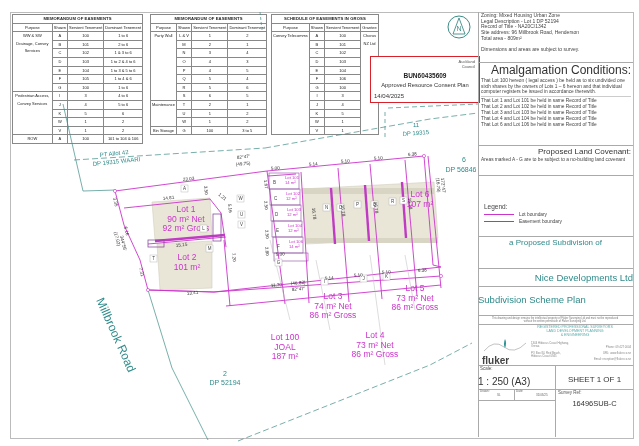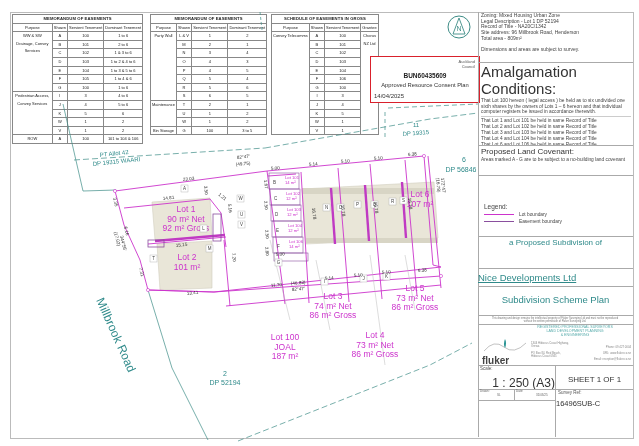--- a/index.html
+++ b/index.html
@@ -488,34 +488,34 @@
   <div>Zoning: Mixed Housing Urban Zone</div>
   <div>Legal Description - Lot 1 DP 52194</div>
   <div>Record of Title - NA20C/1342</div>
   <div>Site address: 96 Millbrook Road, Henderson</div>
   <div>Total area - 809m²</div>
   <div style="margin-top:5px;">Dimensions and areas are subject to survey.</div>
 </div>
 <div style="position:absolute;left:478px;top:62px;width:155px;border-top:1px solid #aaa;"></div>
 
 <div class="info" style="left:481px;top:63px;width:150px;">
-  <div style="text-align:left;font-size:15px;color:#333;">Amalgamation Conditions:</div>
+  <div style="text-align:right;font-size:12px;color:#333;">Amalgamation Conditions:</div>
   <div style="font-size:4.8px;line-height:5.6px;color:#444;margin-top:1px;border-bottom:0.5px solid #ccc;padding-bottom:1px;">That Lot 100 hereon ( legal access ) be held as to six undivided one sixth shares by the owners of Lots 1 – 6 hereon and that individual computer registers be issued in accordance therewith.</div>
   <div style="font-size:4.8px;line-height:6px;color:#444;margin-top:1px;" id="amal-items">
       <div>That Lot 1 and Lot 101 be held in same Record of Title</div>
       <div>That Lot 2 and Lot 102 be held in same Record of Title</div>
       <div>That Lot 3 and Lot 103 be held in same Record of Title</div>
       <div>That Lot 4 and Lot 104 be held in same Record of Title</div>
       <div>That Lot 6 and Lot 106 be held in same Record of Title</div>
     </div>
 </div>
 <div style="position:absolute;left:478px;top:145px;width:155px;border-top:1px solid #aaa;"></div>
 
 <div class="info" style="left:481px;top:147px;width:150px;">
-  <div style="text-align:left;font-size:8px;color:#333;">Proposed Land Covenant:</div>
+  <div style="text-align:right;font-size:8px;color:#333;">Proposed Land Covenant:</div>
   <div style="font-size:4.8px;line-height:5.6px;color:#444;margin-top:1px;">Areas marked A - G are to be subject to a no-building land covenant</div>
 </div>
 <div style="position:absolute;left:478px;top:175px;width:155px;border-top:1px solid #aaa;"></div>
 
 <div class="info" style="left:484px;top:203px;width:140px;">
   <div style="font-size:6.5px;color:#444;">Legend:</div>
   <div style="display:flex;align-items:center;margin-top:2px;">
     <span style="display:inline-block;width:30px;border-top:1px solid #cc33cc;margin-right:5px;"></span>
     <span style="font-size:4.8px;color:#444;">Lot boundary</span>
   </div>
@@ -523,23 +523,23 @@
     <span style="display:inline-block;width:30px;border-top:1px solid #8a4f9e;margin-right:5px;"></span>
     <span style="font-size:4.8px;color:#444;">Easement boundary</span>
   </div>
 </div>
 <div style="position:absolute;left:478px;top:236px;width:155px;border-top:1px solid #aaa;"></div>
 
 <div class="info teal" style="left:478px;top:238px;width:155px;text-align:center;font-size:8px;line-height:9.2px;">
   <div>a Proposed Subdivision of</div>
 </div>
 <div style="position:absolute;left:478px;top:268px;width:155px;border-top:1px solid #aaa;"></div>
-<div class="info teal" style="left:478px;top:272px;width:155px;text-align:left;font-size:9.5px;text-decoration:underline;">Nice Developments Ltd</div>
+<div class="info teal" style="left:478px;top:272px;width:155px;text-align:right;font-size:9.5px;">Nice Developments Ltd</div>
 <div style="position:absolute;left:478px;top:286px;width:155px;border-top:1px solid #aaa;"></div>
-<div class="info teal" style="left:478px;top:294px;width:155px;text-align:center;font-size:9.5px;">Subdivision Scheme Plan</div>
+<div class="info teal" style="left:478px;top:294px;width:155px;font-size:9.5px;">Subdivision Scheme Plan</div>
 <div style="position:absolute;left:478px;top:315px;width:155px;border-top:1px solid #aaa;"></div>
 <div class="info" style="left:490px;top:317px;width:130px;text-align:center;font-size:2.6px;line-height:3px;color:#777;">This drawing and design remains the intellectual property of Fluker Surveying Ltd and must not be reproduced without the written permission of Fluker Surveying Ltd.</div>
 <div style="position:absolute;left:478px;top:324px;width:155px;border-top:1px solid #aaa;"></div>
 
 <div class="info" style="left:520px;top:325px;width:110px;text-align:center;font-size:3.6px;line-height:4.2px;color:#5aa;">
   <div>REGISTERED PROFESSIONAL SURVEYORS</div>
   <div>LAND DEVELOPMENT PLANNING</div>
   <div>&amp; ENGINEERING</div>
 </div>
 <div style="position:absolute;left:482px;top:337px;width:45px;height:24px;">
@@ -556,23 +556,23 @@
 </div>
 <div class="info" style="left:575px;top:344px;width:56px;text-align:right;font-size:2.8px;line-height:6px;color:#888;">
   <div>Phone: 09 427 0004</div>
   <div>URL: www.fluker.co.nz</div>
   <div>Email: reception@fluker.co.nz</div>
 </div>
 <div style="position:absolute;left:478px;top:365px;width:155px;border-top:1px solid #aaa;"></div>
 
 <div style="position:absolute;left:555px;top:365px;height:72px;border-left:1px solid #aaa;"></div>
 <div class="info" style="left:480px;top:366px;font-size:4.5px;color:#555;">Scale:</div>
-<div class="info" style="left:478px;top:376px;width:77px;text-align:right;font-size:12px;color:#333;">1 : 250 (A3)</div>
+<div class="info" style="left:478px;top:376px;width:77px;text-align:left;font-size:10px;color:#333;">1 : 250 (A3)</div>
 <div class="info" style="left:556px;top:375px;width:77px;text-align:center;font-size:8px;color:#333;">SHEET 1 OF 1</div>
 <div style="position:absolute;left:478px;top:389px;width:155px;border-top:1px solid #aaa;"></div>
 <div style="position:absolute;left:478px;top:400px;width:77px;border-top:1px solid #aaa;"></div>
 <div style="position:absolute;left:514px;top:389px;height:11px;border-left:1px solid #aaa;"></div>
 <div class="info" style="left:480px;top:389px;font-size:3px;color:#666;">Drawn:</div>
 <div class="info" style="left:497px;top:393px;font-size:3px;color:#666;">SL</div>
 <div class="info" style="left:516px;top:389px;font-size:3px;color:#666;">Date:</div>
 <div class="info" style="left:536px;top:393px;font-size:3px;color:#666;">31/03/25</div>
 <div class="info" style="left:558px;top:390px;font-size:4.5px;color:#555;">Survey Ref:</div>
-<div class="info" style="left:556px;top:399px;width:77px;font-size:7.5px;color:#333;">16496SUB-C</div>
+<div class="info" style="left:556px;top:399px;width:77px;text-align:center;font-size:7.5px;color:#333;">16496SUB-C</div>
 
 </body></html>

